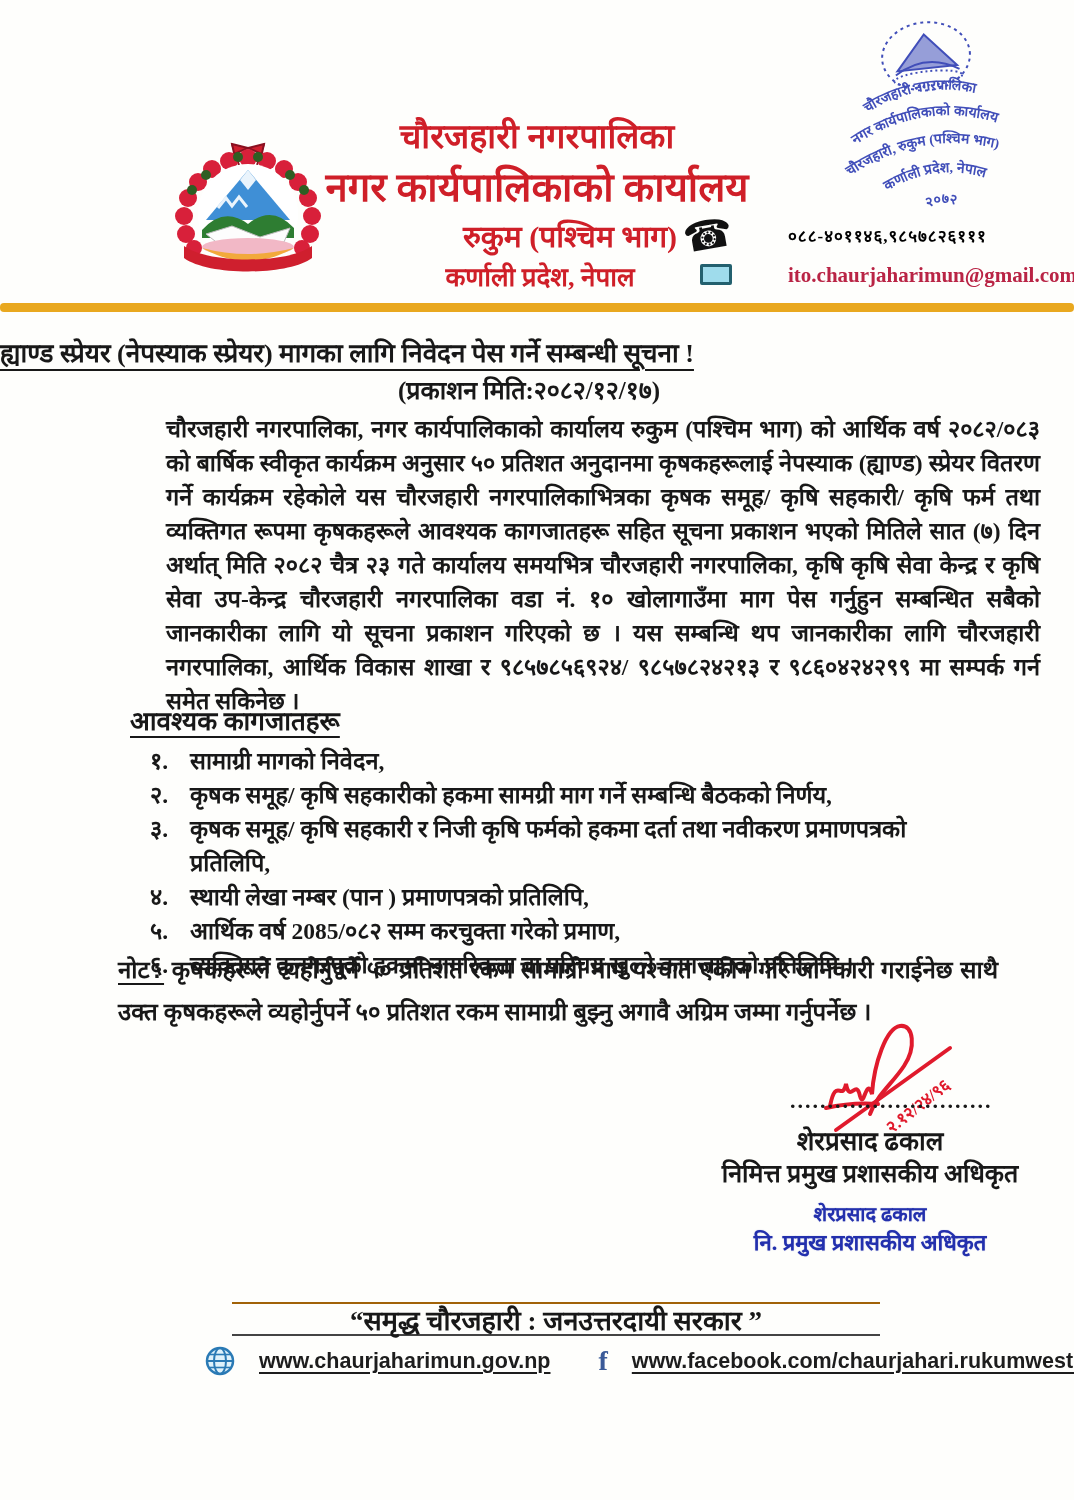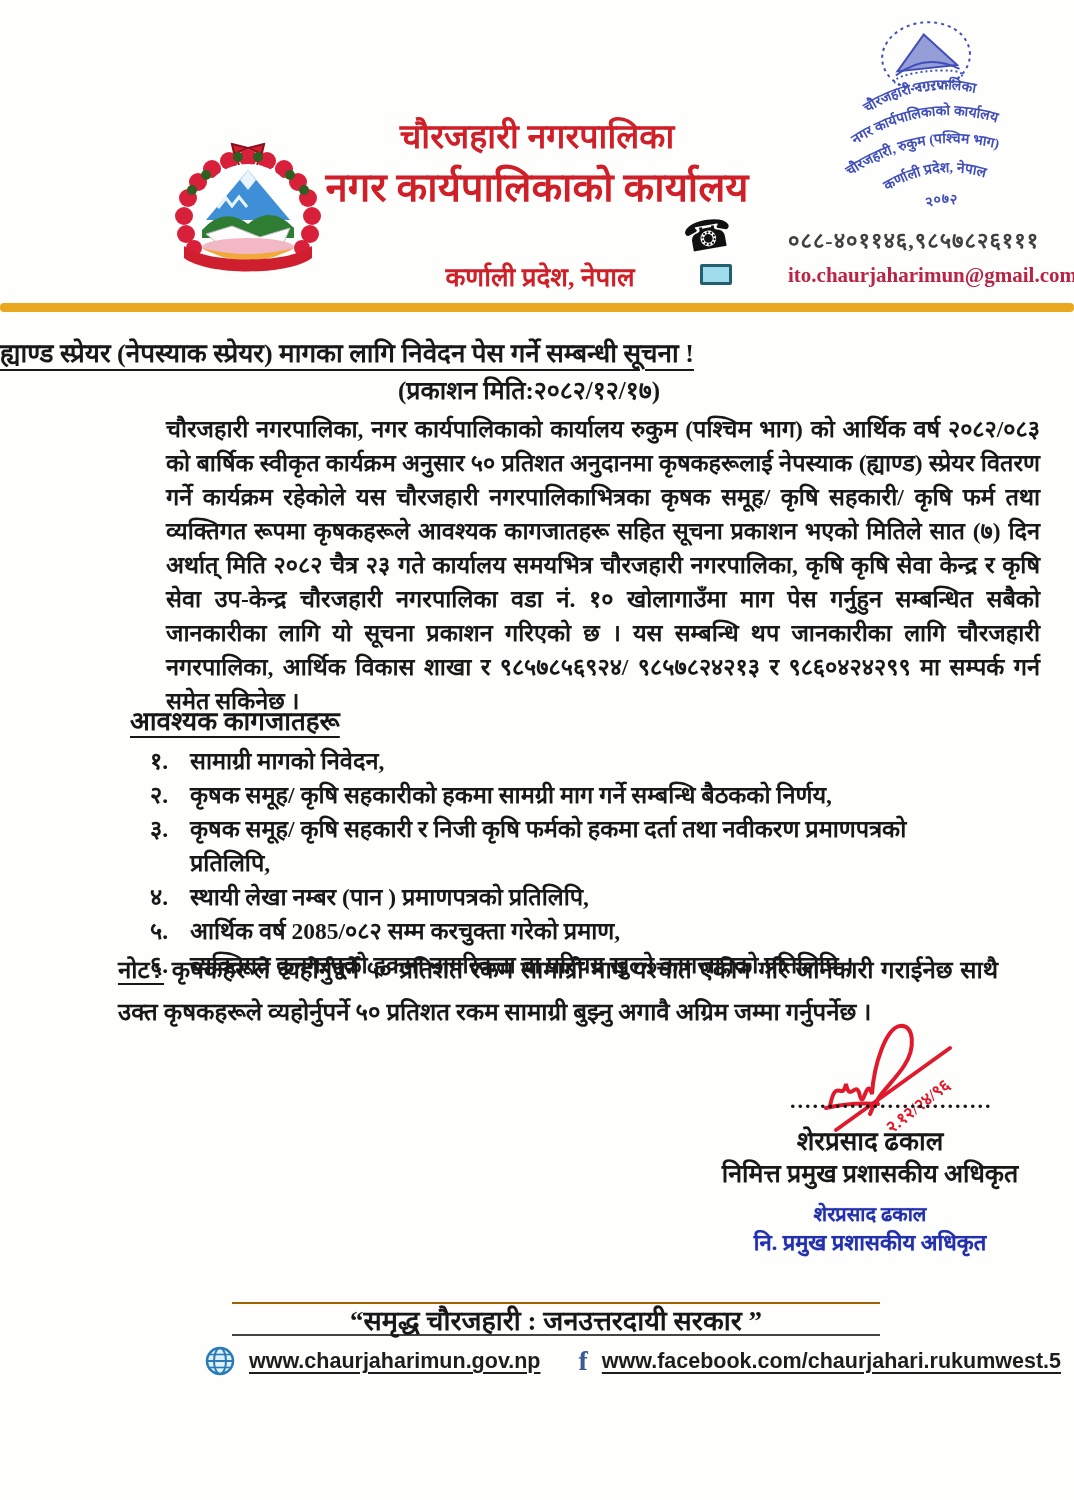--- a/index.html
+++ b/index.html
@@ -17,22 +17,22 @@
     font-size:34px; font-weight:bold; color:#cf1f28; }
   .hdr-line2 { left:0; right:0; top:158px; text-align:center;
     font-size:40px; font-weight:bold; color:#cf1f28; }
   .hdr-line3 { left:150px; width:840px; top:215px; text-align:center;
     font-size:30px; font-weight:bold; color:#cf1f28; }
   .hdr-line4 { left:120px; width:840px; top:258px; text-align:center;
     font-size:26px; font-weight:bold; color:#cf1f28; }
 
   .phone-icon { left:683px; top:212px; font-size:40px; color:#111;
     transform:rotate(-10deg); font-family:"DejaVu Sans",sans-serif; }
-  .phone-text { left:788px; top:224px; font-size:22px; font-weight:bold;
-    color:#404040; letter-spacing:1px; }
+  .phone-text { left:788px; top:224px; font-size:17px; font-weight:bold;
+    color:#000000; letter-spacing:1px; }
   .email-icon { left:700px; top:264px; width:32px; height:21px;
     background:#9fdcec; border:3px solid #23606e; border-radius:2px; }
   .email-text { left:788px; top:263px; font-size:21px; font-weight:bold;
     color:#b92445; }
 
   .round-stamp { left:822px; top:8px; width:220px; height:210px;
     transform:rotate(-6deg); opacity:.92; }
 
   .rule-yellow { left:0; top:303px; width:1074px; height:9px;
     background:#e9a81f; border-radius:4px; }
@@ -78,21 +78,21 @@
     font-size:22px; font-weight:bold; color:#2330ad;
     text-shadow:0 0 1px rgba(35,48,173,.5); }
 
   
   .slogan-box { left:232px; width:648px; top:1302px; height:34px;
     border-top:2px solid #a16207; border-bottom:2px solid #444;
     display:flex; align-items:center; justify-content:center; }
   .slogan-text { font-size:27px; font-weight:bold; }
 
   .links-row { left:205px; top:1345px; width:720px; display:flex;
-    align-items:center; gap:14px;
+    align-items:center; gap:24px;
     font-family:"Liberation Sans","DejaVu Sans",sans-serif; }
   .link { font-size:21.5px; font-weight:bold; color:#1d1d1d;
     text-decoration:underline; text-underline-offset:4px; }
   .globe-icon { width:30px; height:30px; flex:0 0 auto; }
   .fb-icon { font-size:28px; font-weight:bold; color:#3a5a98;
     font-family:"Liberation Serif",serif; margin-left:24px; }
 
   .sig-date-text { font-size:17px; fill:#e01a2c; font-weight:bold; }
 </style>
 </head>
@@ -146,20 +146,21 @@
     <path d="M58,92 L84,84 L112,95 L142,86 L136,100 L72,103 Z" fill="#fdfdfd" stroke="#bbb" stroke-width="1"></path>
 
     <ellipse cx="100" cy="105" rx="46" ry="9" fill="#f2b8c6"></ellipse>
     <path d="M54,106 Q100,132 146,106 Q100,118 54,106 Z" fill="#f2a93b"></path>
 
     <path d="M36,104 C60,122 140,122 164,104 L164,116 C140,134 60,134 36,116 Z" fill="#cf1f2e"></path>
   </svg>
 
   <div class="abs hdr-line1">चौरजहारी नगरपालिका</div>
   <div class="abs hdr-line2">नगर कार्यपालिकाको कार्यालय</div>
+  <div class="abs hdr-line3">रुकुम (पश्चिम भाग)</div>
   <div class="abs hdr-line4">कर्णाली प्रदेश, नेपाल</div>
 
   <div class="abs phone-icon">☎</div>
   <div class="abs phone-text">०८८-४०११४६,९८५७८२६१११</div>
   <div class="abs email-icon"></div>
   <div class="abs email-text">ito.chaurjaharimun@gmail.com</div>
 
   <svg class="abs round-stamp" viewBox="0 0 220 210">
     <defs>
       <path id="arc1" d="M34,104 Q110,60 186,104"></path>

